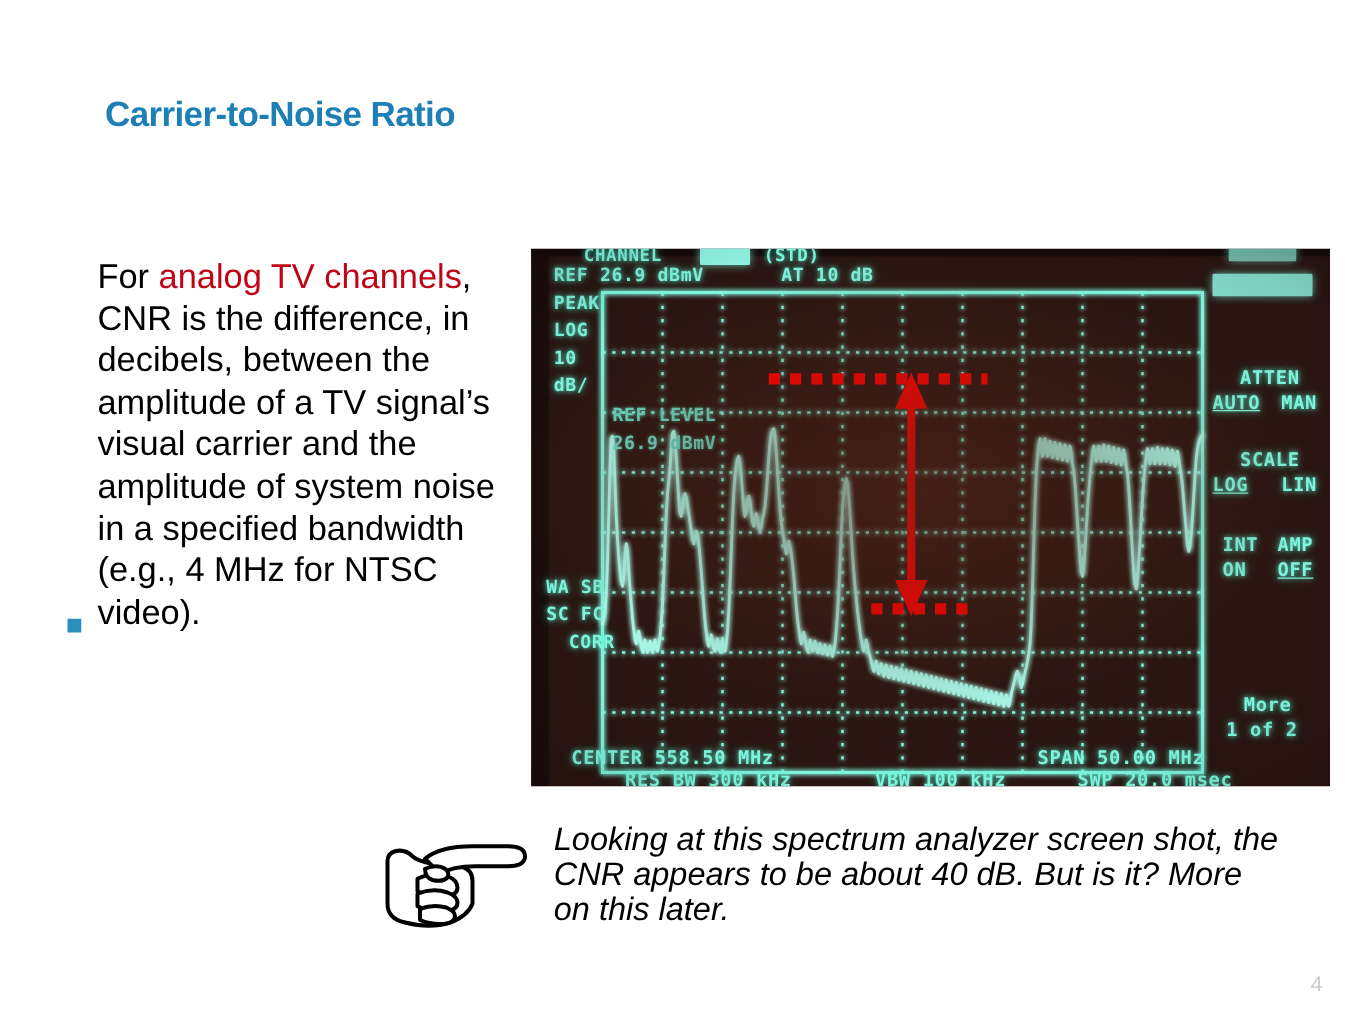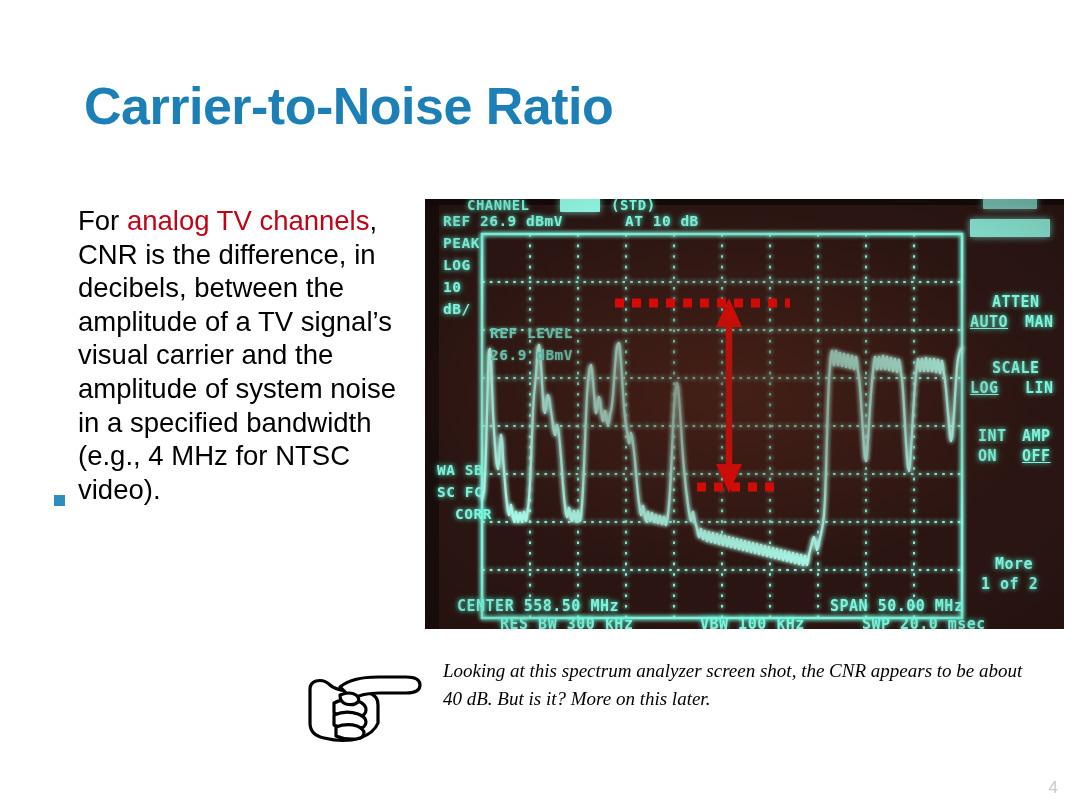--- a/index.html
+++ b/index.html
@@ -14,21 +14,21 @@
     overflow: hidden;
     font-family: "Liberation Sans", sans-serif;
     background: #ffffff;
   }
 
   
   #slide-title {
     position: absolute;
     left: 84px;
     top: 76px;
-    font-size: 52px;
+    font-size: 28px;
     font-weight: bold;
     color: #1C7FB6;
     letter-spacing: -0.5px;
     white-space: nowrap;
   }
 
   
   #bullet-block {
     position: absolute;
     left: 54px;
@@ -101,25 +101,24 @@
     left: 300px;
     top: 665px;
     width: 130px;
     height: 80px;
   }
   #caption {
     position: absolute;
     left: 443px;
     top: 657px;
     width: 580px;
-    font-size: 19px;
+    font-size: 26px;
     line-height: 28px;
     font-style: italic;
     color: #000000;
-    font-family: Liberation Serif, serif;
   }
 
   
   #page-number {
     position: absolute;
     right: 22px;
     bottom: 12px;
     font-size: 17px;
     color: #C9C9C9;
   }

